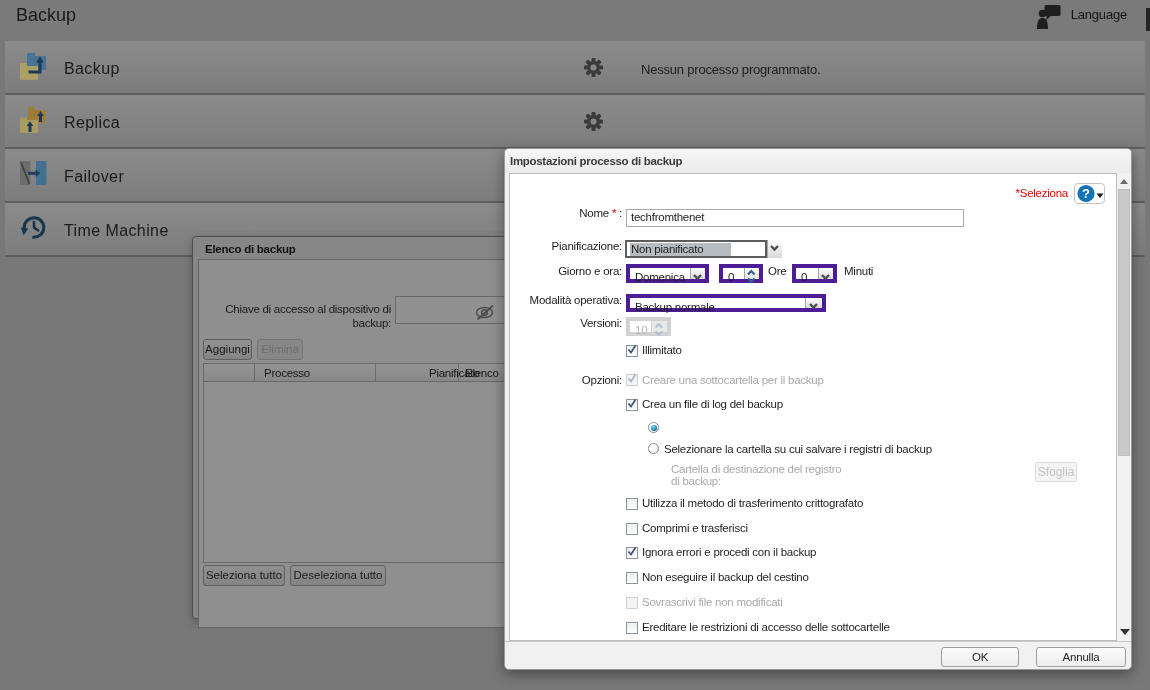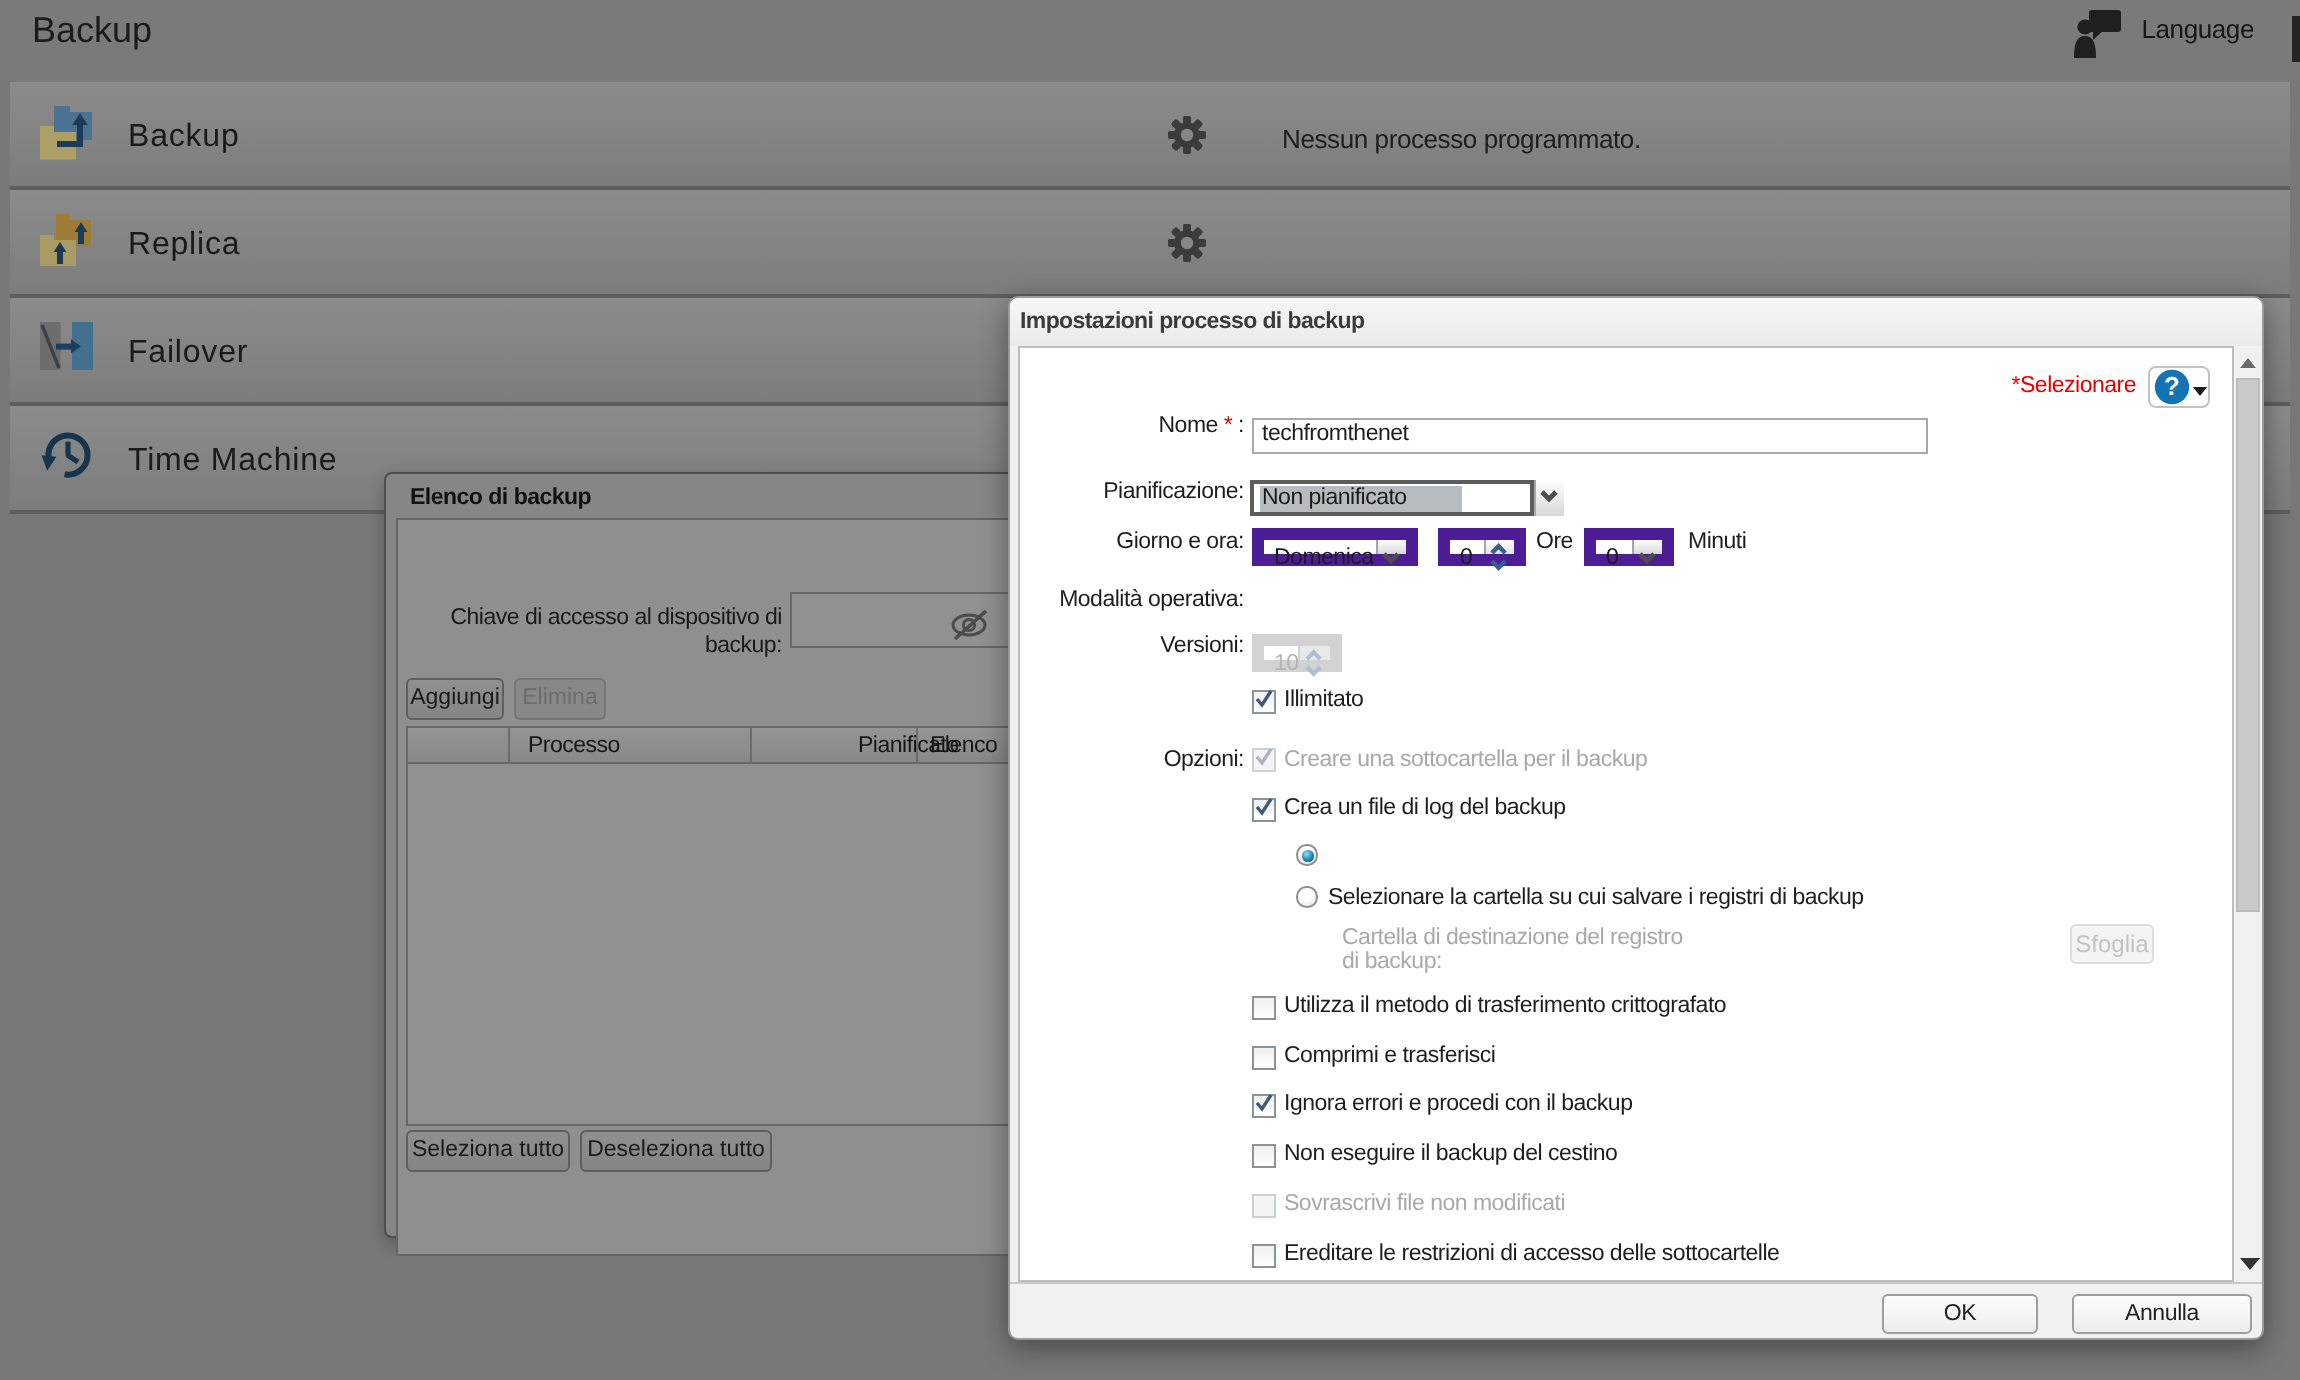--- a/index.html
+++ b/index.html
@@ -41,21 +41,21 @@
 #mthumb { position:absolute; left:1px; top:15px; width:12px; height:267px; background:#c9c9c9; border:1px solid #bcbcbc; }
 #mfooter { position:absolute; left:0; top:492px; width:626px; height:29px; border-top:1px solid #c9c9c9; }
 .mbtn { position:absolute; top:5px; width:78px; height:20px; background:linear-gradient(#fdfdfd,#ededed); border:1px solid #9e9e9e; border-radius:3px; font-size:11.5px; letter-spacing:-0.2px; color:#222; text-align:center; line-height:18px; }
 
 
 .flabel { position:absolute; font-size:11.5px; letter-spacing:-0.25px; color:#1e1e1e; text-align:right; }
 .ftext  { position:absolute; font-size:11.5px; letter-spacing:-0.25px; color:#1e1e1e; }
 .gtext  { position:absolute; font-size:11.5px; letter-spacing:-0.25px; color:#a9a9a9; }
 .red { color:#e80000; }
 .inp { position:absolute; background:#fff; border:1px solid #a9a9a9; font-size:11.5px; letter-spacing:-0.25px; color:#1e1e1e; }
-.selbox { position:absolute; background:#fff; border:6px solid #4c1d95; }
+.selbox { position:absolute; background:#fff; border:4px solid #4c1d95; }
 .selbox .tx { position:absolute; left:5px; top:3px; font-size:11.5px; letter-spacing:-0.25px; color:#1c1c1c; white-space:nowrap; }
 .trig { position:absolute; right:0; top:0; height:100%; background:linear-gradient(#fefefe,#d8d8d8); border-left:1px solid #a6a6a6; }
 .cb { position:absolute; width:12px; height:12px; border:1px solid #8b949b; background:linear-gradient(#f2f2f2 20%,#ffffff); }
 .cb.dis { border-color:#c9d1d6; background:#f4f4f4; }
 .rad { position:absolute; width:10.5px; height:10.5px; border-radius:50%; border:1px solid #8f8f8f; background:radial-gradient(circle at 35% 30%, #ffffff 40%, #e0e0e0); }
 #mup { position:absolute; left:3px; top:5px; width:0; height:0; border-left:4.5px solid transparent; border-right:4.5px solid transparent; border-bottom:5.5px solid #6a6a6a; }
 #mdown { position:absolute; left:3px; bottom:5px; width:0; height:0; border-left:5px solid transparent; border-right:5px solid transparent; border-top:6px solid #333; }
 .cb svg { position:absolute; left:-1px; top:-2px; }
 </style>
 </head>
@@ -183,21 +183,21 @@
 <div id="modal" class="abs">
   <div class="abs" style="left:0;top:0;width:626px;height:24px;background:linear-gradient(#f6f6f6,#ebebeb);border-radius:4px 4px 0 0;"></div>
   <div class="mtitle">Impostazioni processo di backup</div>
   <div id="mcontent"></div>
   <div id="mscroll">
     <div id="mup"></div>
     <div id="mthumb"></div>
     <div id="mdown"></div>
   </div>
   <div id="mform" class="abs" style="left:0;top:0;width:628px;height:522px;">
-    <div class="ftext" style="left:463px;top:38px;width:100px;text-align:right;"><span class="red">*Selezionare</span></div>
+    <div class="ftext" style="left:463px;top:38px;width:100px;text-align:right;"><span class="red">*Seleziona</span></div>
     <div class="abs" style="left:569px;top:34px;width:31px;height:21px;background:#fff;border:1px solid #c3c3c3;border-radius:4px;">
       <svg width="29" height="19" style="position:absolute;left:0;top:0;">
         <circle cx="11" cy="9.5" r="8.6" fill="#1473b4"></circle>
         <text x="11" y="13.6" font-size="13" font-weight="bold" fill="#fff" text-anchor="middle" font-family="Liberation Sans">?</text>
         <path d="M21.5,9.5 l7,0 l-3.5,4.5 z" fill="#1a1a1a"></path>
       </svg>
     </div>
 
     <div class="flabel" style="left:0px;top:58px;width:117px;">Nome <span class="red">*</span> :</div>
     <div class="inp" style="left:121px;top:60px;width:338px;height:18px;padding:1px 0 0 4px;line-height:12px;">techfromthenet</div>
@@ -231,20 +231,26 @@
     <div class="ftext" style="left:263px;top:116px;">Ore</div>
     <div class="selbox" style="left:287px;top:115px;width:45px;height:19px;">
       <span class="tx">0</span>
       <span class="trig" style="width:15px;"><svg width="13" height="17">
             <path d="M3,7 l3.5,3.5 L10,7" stroke="#4d4d4d" stroke-width="2.4" fill="none"></path>
           </svg></span>
     </div>
     <div class="ftext" style="left:339px;top:116px;">Minuti</div>
 
     <div class="flabel" style="left:0px;top:145px;width:117px;">Modalità operativa:</div>
+    <div class="selbox" style="left:121px;top:145px;width:200px;height:18px;">
+      <span class="tx">Backup normale</span>
+      <span class="trig" style="width:17px;"><svg width="15" height="16">
+            <path d="M4,6 l3.5,3.5 L11,6" stroke="#4d4d4d" stroke-width="2.4" fill="none"></path>
+          </svg></span>
+    </div>
 
     <div class="flabel" style="left:0px;top:168px;width:117px;">Versioni:</div>
     <div class="selbox" style="left:121px;top:168px;width:45px;height:19px;border-color:#d2d2d2;">
       <span class="tx" style="color:#b5b5b5;">10</span>
       <span class="trig" style="width:16px;background:#e9e9e9;border-left:1px solid #d2d2d2;">
         <svg width="14" height="17">
             <path d="M3.5,6.5 l3.3,-3.4 L10.1,6.5" stroke="#aebfd2" stroke-width="2" fill="none"></path>
             <path d="M3.5,10.5 l3.3,3.4 L10.1,10.5" stroke="#aebfd2" stroke-width="2" fill="none"></path>
           </svg>
       </span>

